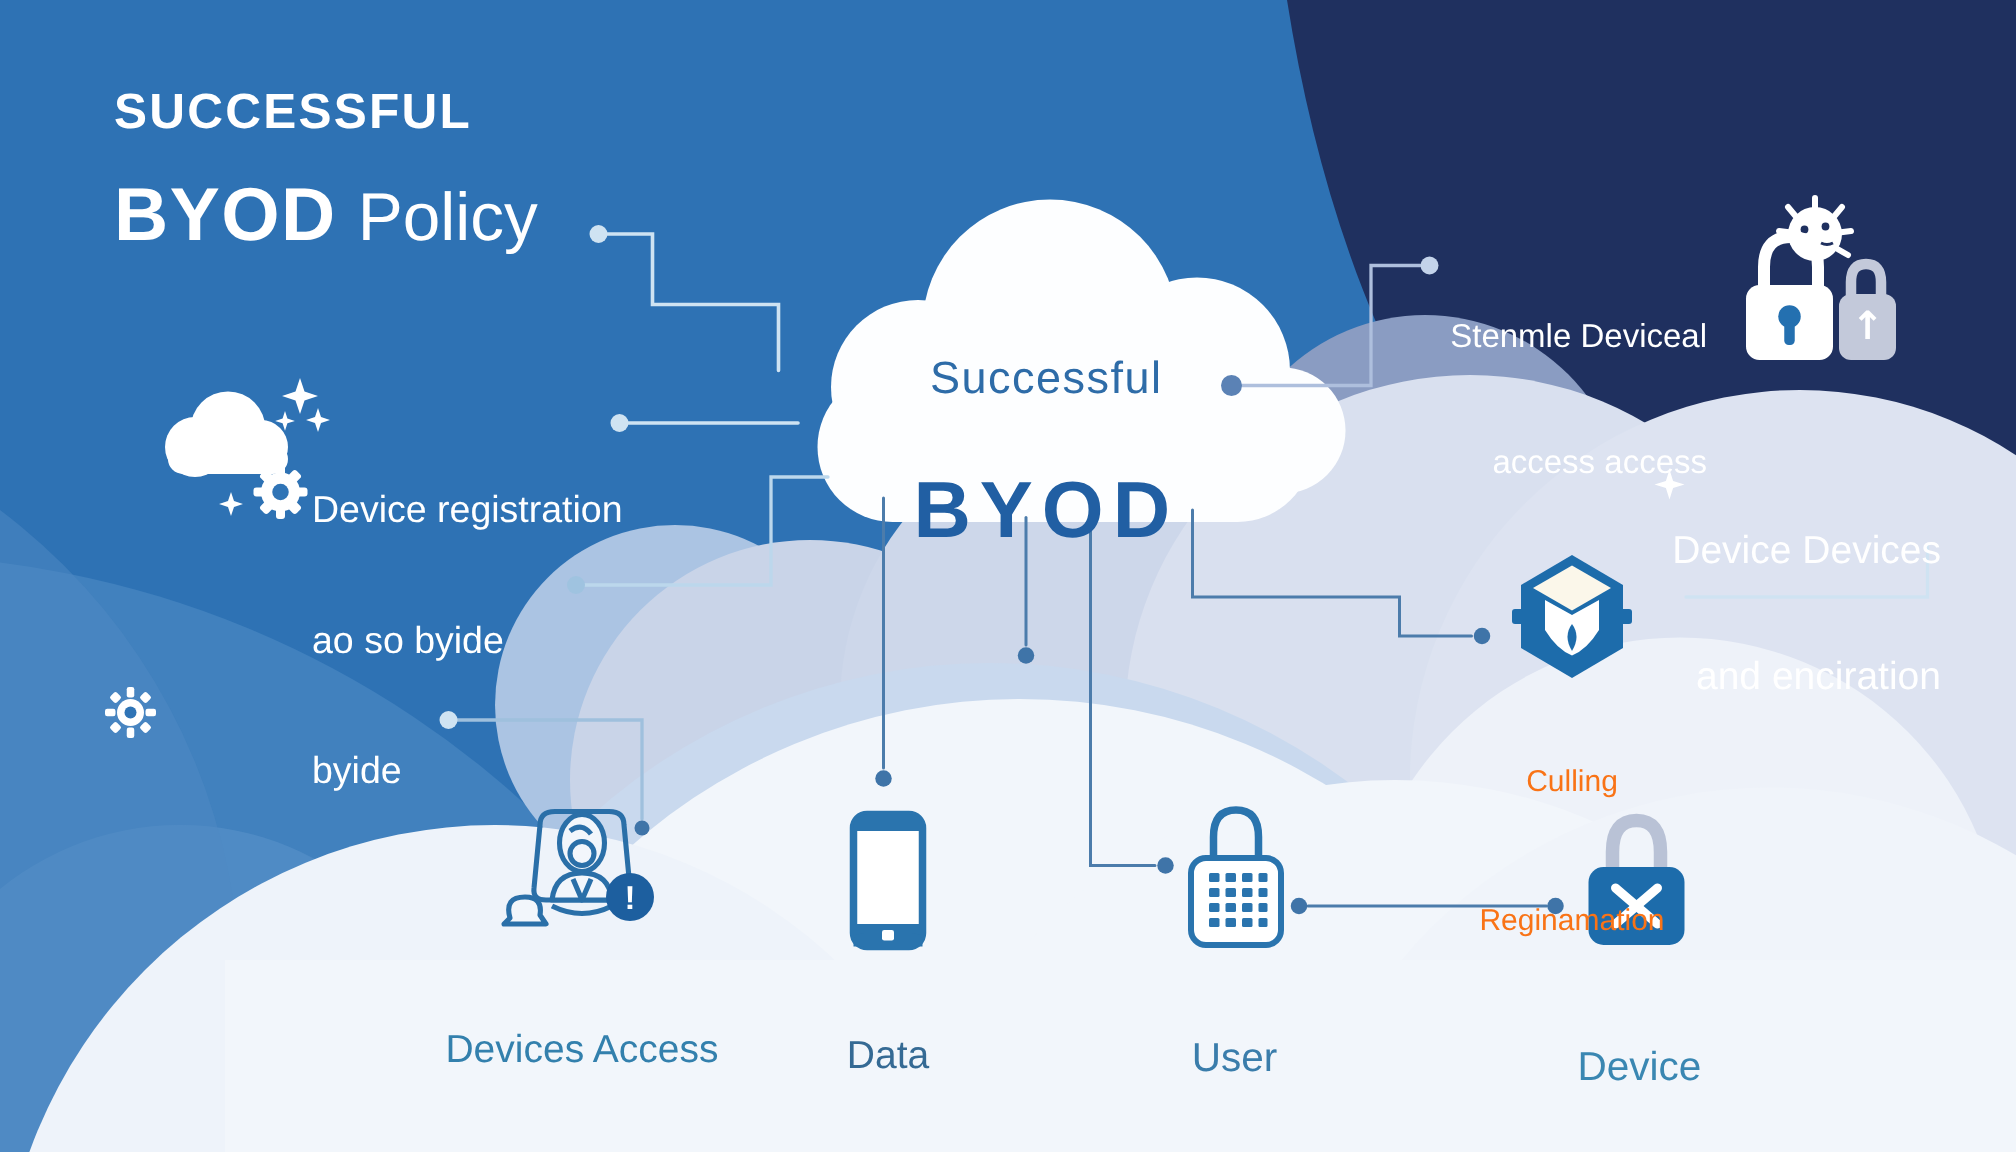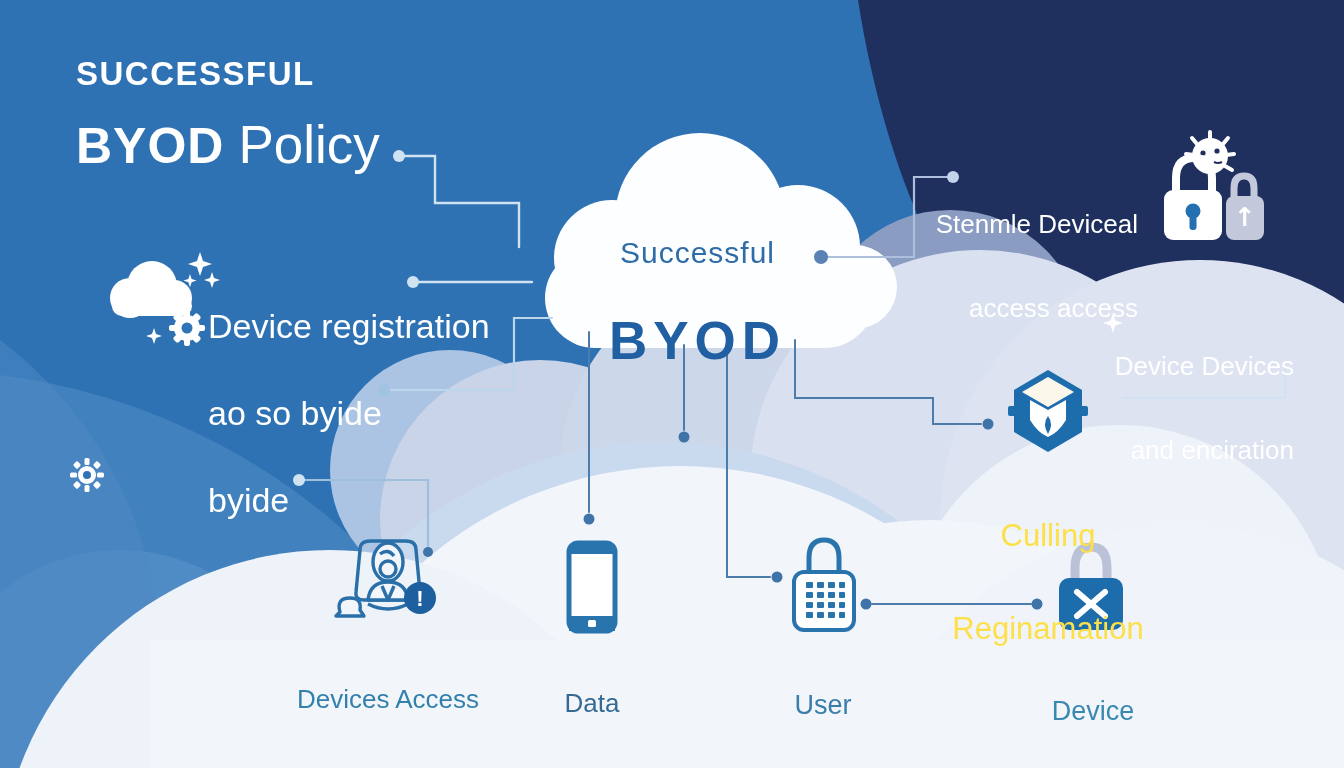--- a/index.html
+++ b/index.html
@@ -10,31 +10,31 @@
   .bg{position:absolute;inset:0;z-index:0;}
   .icon{position:absolute;z-index:3;}
   .label{position:absolute;z-index:4;white-space:pre;}
   .w{color:#ffffff;}
   .center{text-align:center;}
   .right{text-align:right;}
 
   .kicker{left:76px;top:55px;font-size:33px;font-weight:bold;letter-spacing:1.5px;}
   .brandline{left:76px;top:114px;display:flex;align-items:baseline;gap:14px;}
   .brand{font-size:50px;font-weight:bold;letter-spacing:1px;}
-  .brand-suffix{font-size:53px;font-weight:normal;}
+  .brand-suffix{font-size:45px;font-weight:normal;}
 
   .cloud-title{left:560px;top:200px;width:275px;text-align:center;color:#2e6ca8;}
   .cloud-title .l1{font-size:30px;letter-spacing:1px;}
   .cloud-title .l2{font-size:53px;color:#215fa3;letter-spacing:6px;font-weight:600;margin-top:4px;}
 
-  .lbl-registration{left:208px;top:254px;font-size:34px;line-height:29px;}
+  .lbl-registration{left:208px;top:268px;font-size:25px;line-height:29px;}
   .lbl-fempenation{left:186px;top:448px;font-size:26px;line-height:30px;}
-  .lbl-stenmle{left:920px;top:154px;width:218px;font-size:26px;line-height:28px;}
+  .lbl-stenmle{left:920px;top:154px;width:218px;font-size:22px;line-height:28px;}
   .lbl-encryption{left:1064px;top:296px;width:230px;font-size:26px;line-height:28px;}
-  .lbl-culling{left:928px;top:458px;width:240px;font-size:31px;line-height:31px;color:#fde047;}
+  .lbl-culling{left:928px;top:444px;width:240px;font-size:20px;line-height:31px;color:#f97316;}
   .lbl-secure{left:287px;top:624px;width:202px;font-size:26px;line-height:30px;color:#3380ad;}
   .lbl-data{left:512px;top:628px;width:160px;font-size:26px;line-height:30px;color:#356a94;}
   .lbl-user{left:742px;top:630px;width:162px;font-size:27px;line-height:30px;color:#3a7dab;}
   .lbl-network{left:993px;top:636px;width:200px;font-size:27px;line-height:30px;color:#3a87b2;}
 </style>
 </head>
 <body>
 
 <div id="canvas">
 

